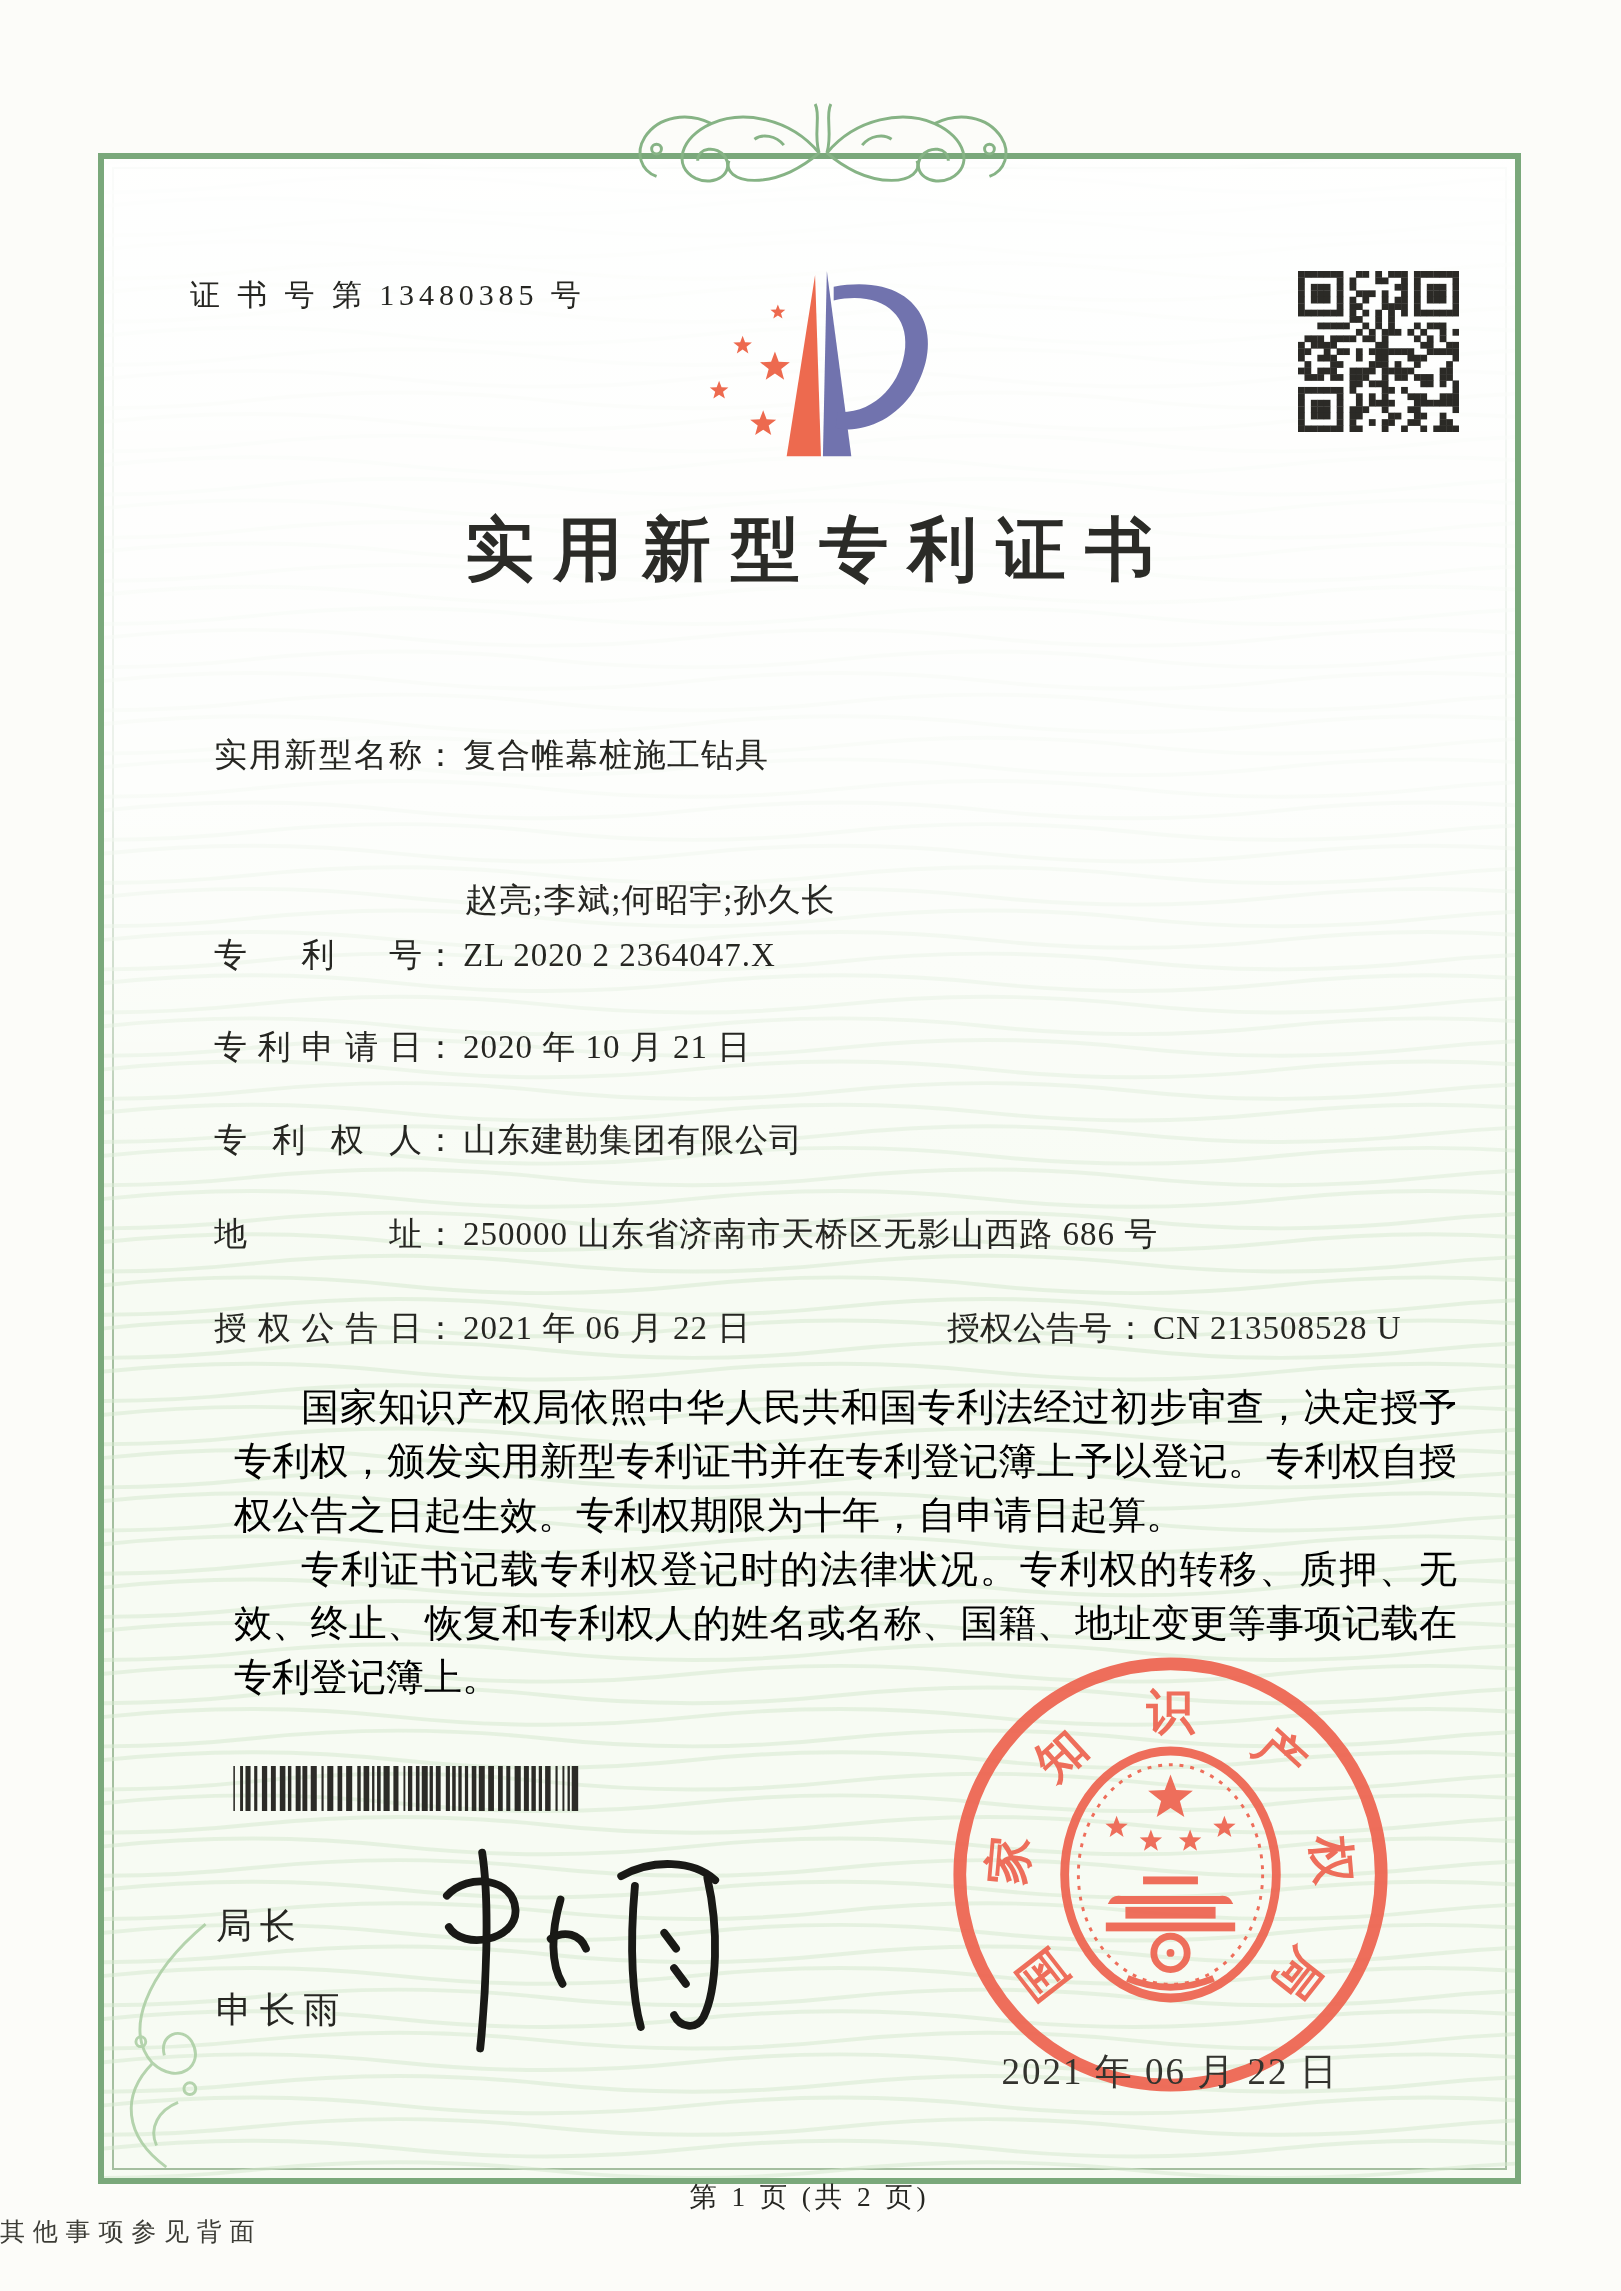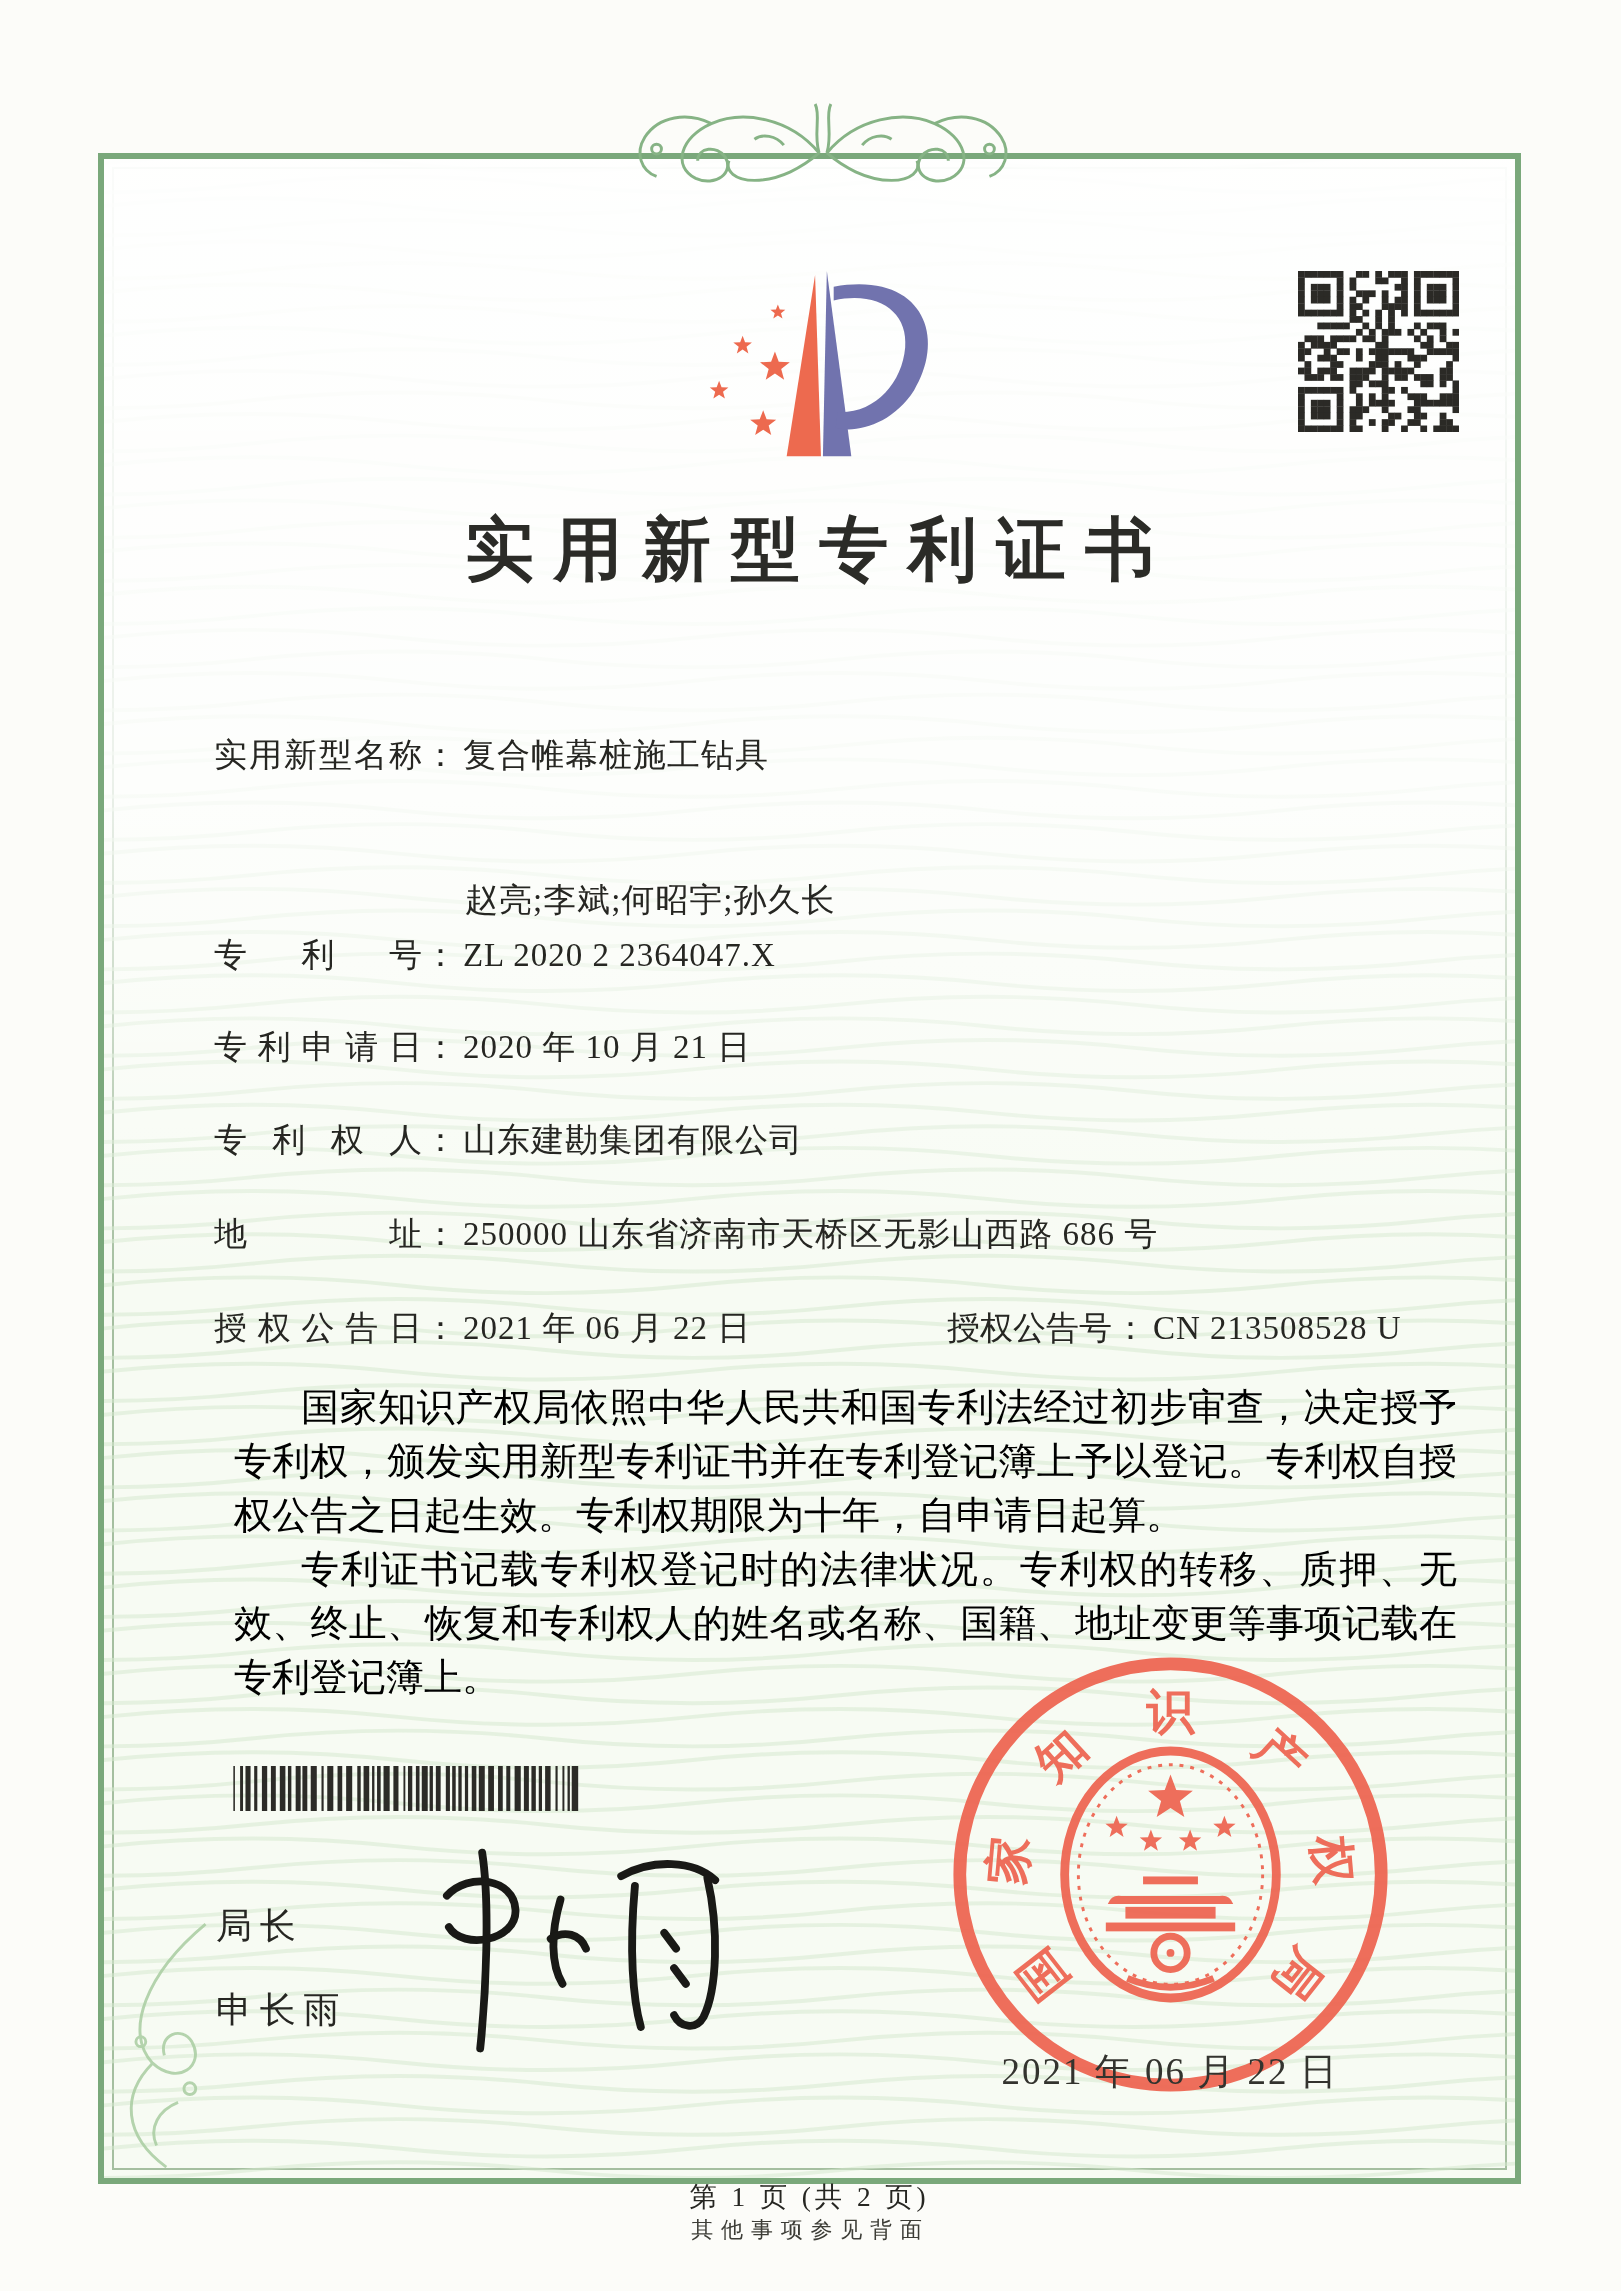--- a/index.html
+++ b/index.html
@@ -38,21 +38,21 @@
              text-align:justify;color:#000000;margin-left:20px;}
   .body-text p{margin:0;text-indent:67px;}
   .barcode{left:125px;top:1607px;}
   .sig-title{left:112px;top:1743px;font-size:36px;letter-spacing:7.8px;}
   .sig-name{left:112px;top:1827px;font-size:36px;letter-spacing:7.8px;}
   .signature{left:284px;top:1676px;}
   .seal{left:845px;top:1494px;opacity:.93;}
   .seal-date{left:870px;top:1888px;width:392px;text-align:center;font-size:37px;
              letter-spacing:2px;color:#33332e;z-index:3;}
   .footer{left:0;right:0;top:1972px;text-align:center;font-size:27.4px;letter-spacing:3.9px;margin-top:48px;}
-  .back-note{position:absolute;left:0;right:0;top:2215px;text-align:center;font-size:22px;
+  .back-note{position:absolute;left:0;right:0;top:2215px;font-size:25px;
              letter-spacing:7.8px;color:#3c3c36;}
   .dragon{position:absolute;left:588px;top:98px;z-index:4;}
   .corner-flourish{position:absolute;left:84px;top:1916px;z-index:4;opacity:.85;}
 </style>
 </head>
 <body>
 
 <div class="page">
 
   <svg class="dragon" width="470" height="108" viewBox="0 0 480 110">
@@ -172,20 +172,21 @@
         <path d="M-150 1962 q150 16 300 0 t300 0 t300 0 t300 0 t300 0 t300 0" fill="none" stroke="#d7ead0" stroke-width="4" opacity="0.55"></path>
         <path d="M-300 1984 q150 16 300 0 t300 0 t300 0 t300 0 t300 0 t300 0" fill="none" stroke="#d7ead0" stroke-width="4" opacity="0.55"></path>
         <path d="M-150 2006 q150 16 300 0 t300 0 t300 0 t300 0 t300 0 t300 0" fill="none" stroke="#d7ead0" stroke-width="4" opacity="0.55"></path>
         <path d="M-300 2028 q150 16 300 0 t300 0 t300 0 t300 0 t300 0 t300 0" fill="none" stroke="#d7ead0" stroke-width="4" opacity="0.55"></path>
         <path d="M-150 2050 q150 16 300 0 t300 0 t300 0 t300 0 t300 0 t300 0" fill="none" stroke="#d7ead0" stroke-width="4" opacity="0.55"></path>
         <path d="M-300 2072 q150 16 300 0 t300 0 t300 0 t300 0 t300 0 t300 0" fill="none" stroke="#d7ead0" stroke-width="4" opacity="0.55"></path>
         <path d="M-150 2094 q150 16 300 0 t300 0 t300 0 t300 0 t300 0 t300 0" fill="none" stroke="#d7ead0" stroke-width="4" opacity="0.55"></path>
       </svg>
     <div class="fade"></div>
 
+    <div class="layer cert-no">证 书 号 第 13480385 号</div>
 
     <svg class="layer logo" width="284" height="240" viewBox="0 0 290 245">
       <polygon points="141,50 147,235 112,235" fill="#ed6a4f"></polygon>
       <polygon points="153,46 149,235 178,235" fill="#7173ae"></polygon>
       <path d="M160,62 C250,46 276,112 242,168 C220,202 184,212 162,206 L164,190
                C202,192 230,160 233,124 C236,88 206,66 160,76 Z" fill="#7173ae"></path>
       <g id="logo-stars" fill="#ed6a4f">
           <polygon points="103.0,80.0 105.0,85.3 110.6,85.5 106.2,89.0 107.7,94.5 103.0,91.4 98.3,94.5 99.8,89.0 95.4,85.5 101.0,85.3"></polygon>
           <polygon points="67.0,112.0 69.5,118.6 76.5,118.9 71.0,123.3 72.9,130.1 67.0,126.2 61.1,130.1 63.0,123.3 57.5,118.9 64.5,118.6"></polygon>
           <polygon points="100.0,128.0 103.9,138.6 115.2,139.1 106.4,146.1 109.4,156.9 100.0,150.7 90.6,156.9 93.6,146.1 84.8,139.1 96.1,138.6"></polygon>

